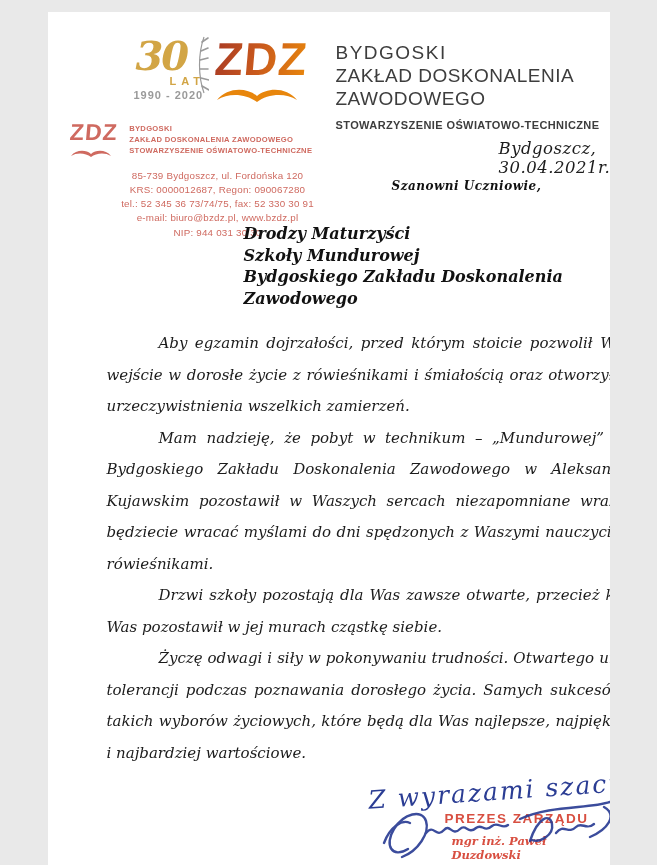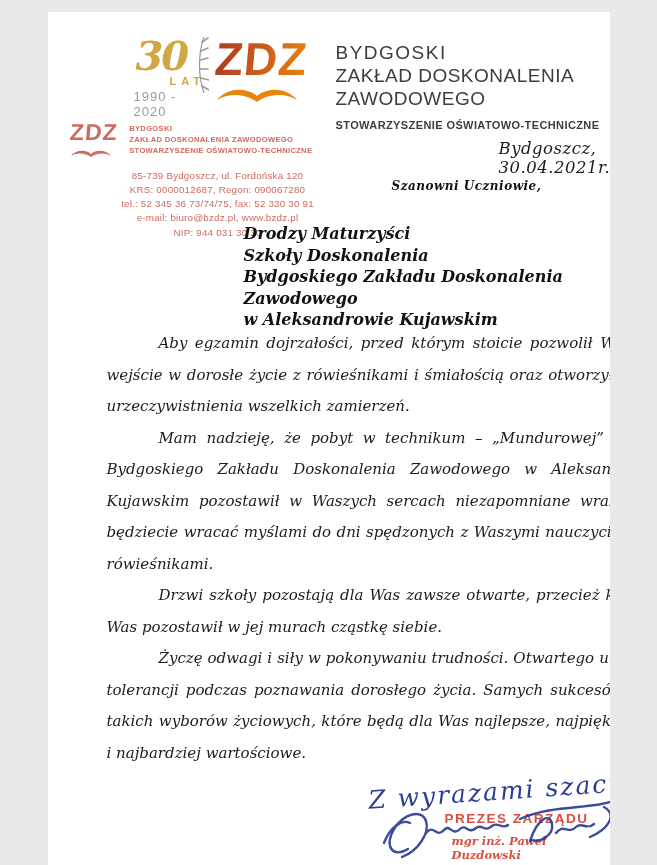--- a/index.html
+++ b/index.html
@@ -14,22 +14,22 @@
   .letterhead { position:absolute; top:22px; left:82px; display:flex; align-items:flex-start; }
 
   .anniv { position:relative; width:86px; padding-top:4px; text-align:left; }
   .anniv-30 {
     font-family:"DejaVu Serif", serif; font-style:italic; font-weight:bold;
     font-size:40px; line-height:0.9; color:var(--gold,#d2a545); letter-spacing:-2px;
     padding-left:6px;
   }
   .anniv-lat { font-family:"Liberation Sans",sans-serif; font-weight:bold; font-size:11px;
     letter-spacing:5px; color:var(--gold,#d2a545); margin:1px 0 0 16px;padding-left:24px; }
-  .anniv-years { font-family:"Liberation Sans",sans-serif; font-size:13px;
-    color:#9a9a9a; letter-spacing:1px; margin:2px 0 0 4px; }
+  .anniv-years { font-family:"Liberation Sans",sans-serif; font-size:11px;
+    color:#9a9a9a; letter-spacing:1px; margin:2px 0 0 4px;font-weight:bold; }
   .laurel { position:absolute; right:-4px; top:0; }
 
   .zdz-block { margin-left:10px; padding-top:6px; }
   .zdz-text {
     font-family:"Liberation Sans",sans-serif; font-weight:800; font-size:46px; line-height:0.85;
     letter-spacing:1px; transform:skewX(-5deg);
     background:linear-gradient(100deg,#a93b24 0%,#c8581d 45%,#e8860c 100%);
     -webkit-background-clip:text; background-clip:text; color:transparent;
   }
   .zdz-book { display:block; margin-top:4px; }
@@ -122,23 +122,22 @@
       <div>e-mail: biuro@bzdz.pl, www.bzdz.pl</div>
       <div>NIP: 944 031 30 30</div>
     </div>
   </div>
 
   <div class="date-line">Bydgoszcz, 30.04.2021r.</div>
   <div class="salutation">Szanowni Uczniowie,</div>
 
   <div class="recipient">
     <div>Drodzy Maturzyści</div>
-    <div>Szkoły Doskonalenia</div>
+    <div>Szkoły Mundurowej</div>
     <div>Bydgoskiego Zakładu Doskonalenia Zawodowego</div>
-    <div>w Aleksandrowie Kujawskim</div>
   </div>
 
   <div class="body-text">
     <p>Aby egzamin dojrzałości, przed którym stoicie pozwolił Wam na wejście w dorosłe życie z rówieśnikami i śmiałością oraz otworzył drogę urzeczywistnienia wszelkich zamierzeń.</p>
     <p>Mam nadzieję, że pobyt w technikum – „Mundurowej” Szkole Bydgoskiego Zakładu Doskonalenia Zawodowego w Aleksandrowie Kujawskim pozostawił w Waszych sercach niezapomniane wrażenie i będziecie wracać myślami do dni spędzonych z Waszymi nauczycielami i rówieśnikami.</p>
     <p>Drzwi szkoły pozostają dla Was zawsze otwarte, przecież każdy z Was pozostawił w jej murach cząstkę siebie.</p>
     <p>Życzę odwagi i siły w pokonywaniu trudności. Otwartego umysłu i tolerancji podczas poznawania dorosłego życia. Samych sukcesów oraz takich wyborów życiowych, które będą dla Was najlepsze, najpiękniejsze i najbardziej wartościowe.</p>
   </div>
 
   <div class="closing-hand">Z wyrazami szacunku</div>

